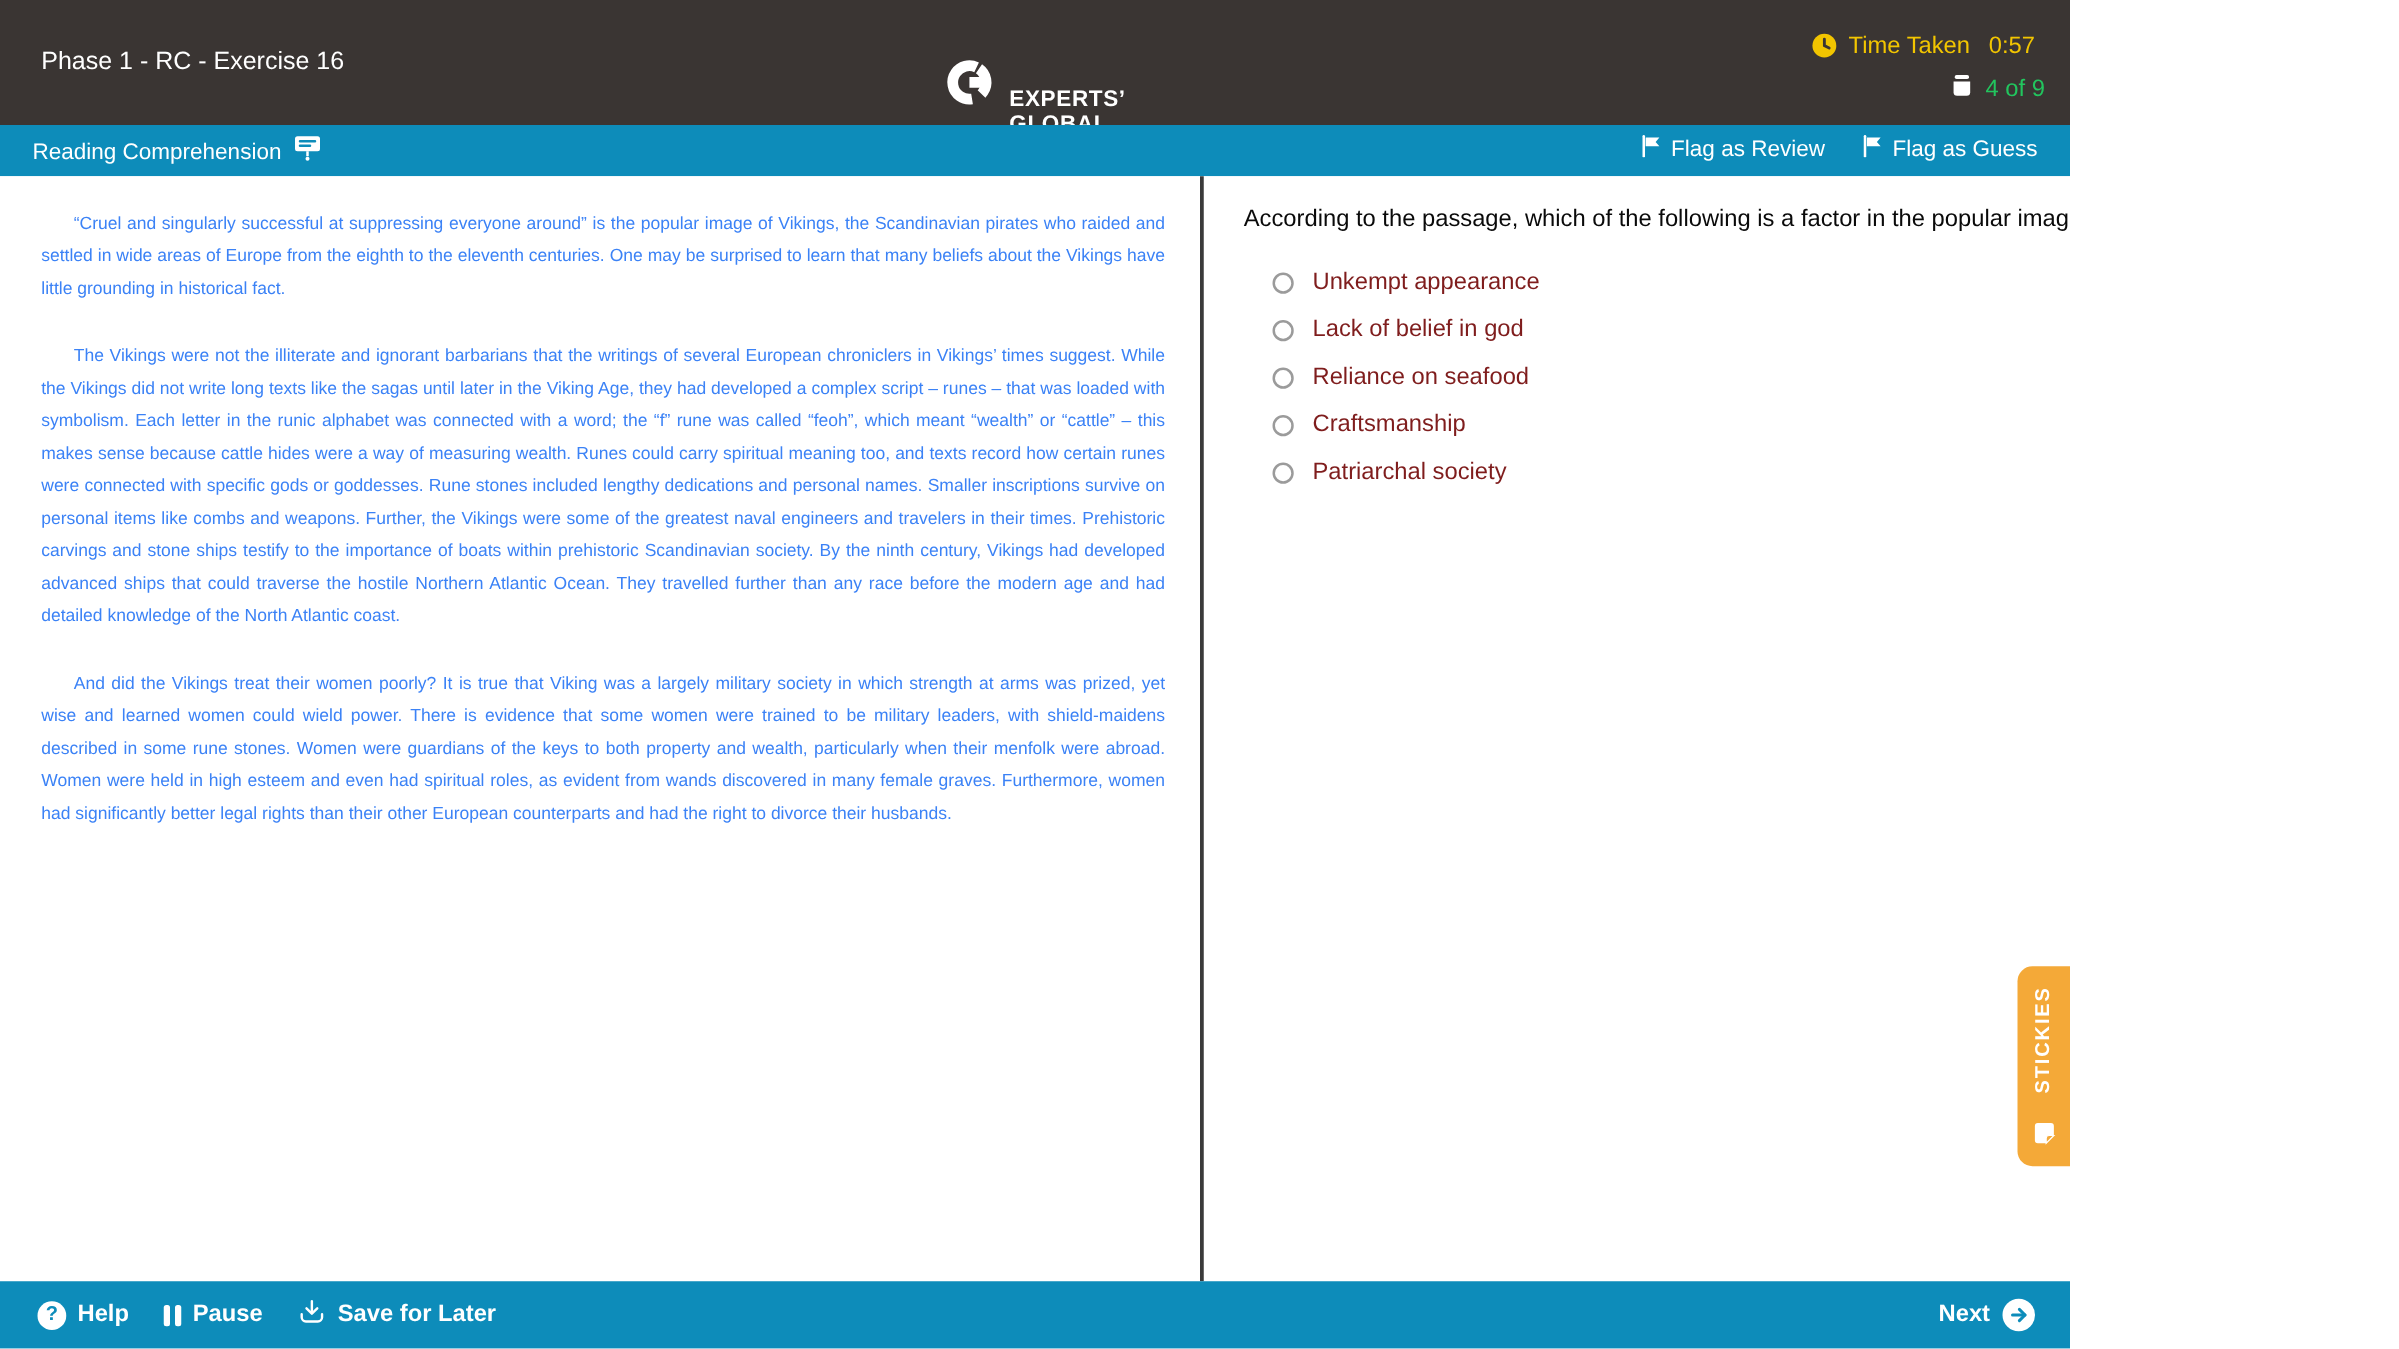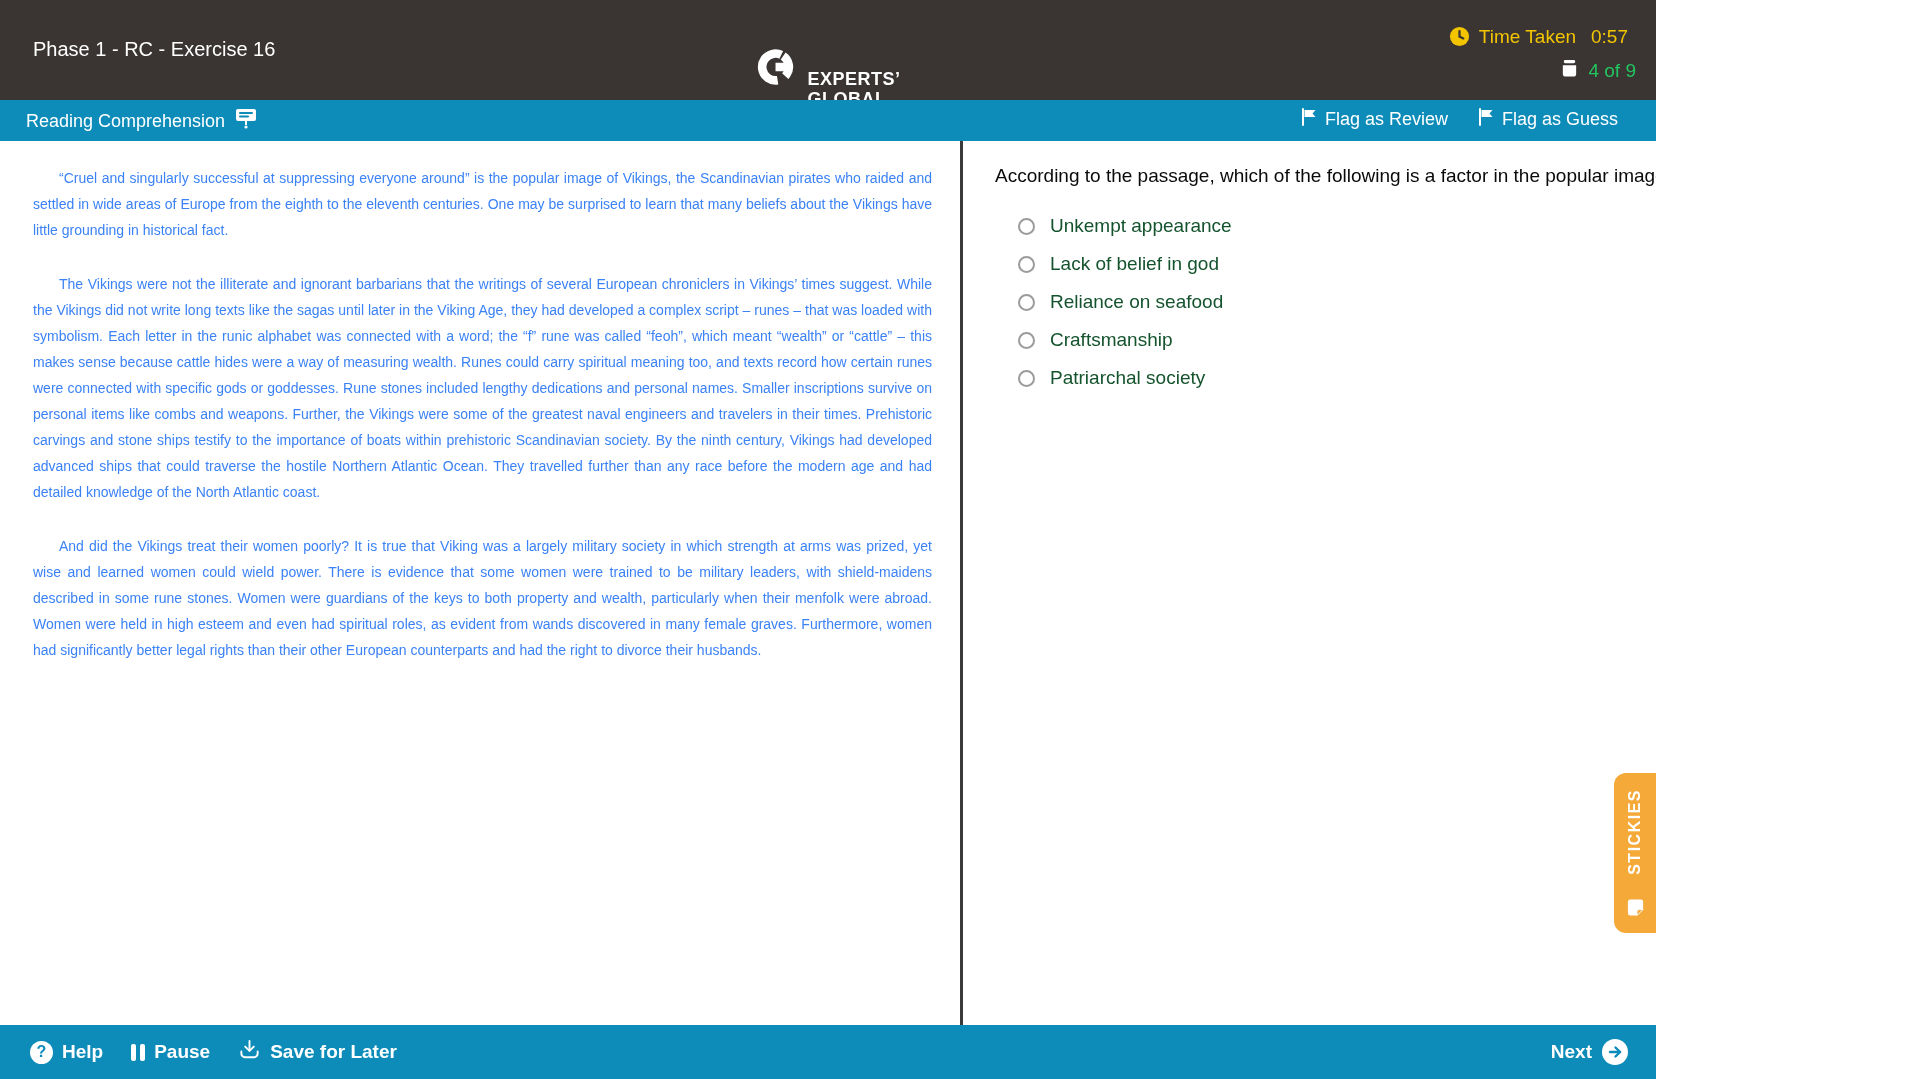--- a/index.html
+++ b/index.html
@@ -11,34 +11,34 @@
   .topbar-title { position:absolute; left:33px; top:38px; color:#fff; font-size:20px; }
   .brand { position:absolute; left:50%; top:26px; transform:translateX(-50%); display:flex; align-items:center; gap:10px; }
   .brand-text { display:flex; flex-direction:column; color:#fff; font-weight:bold; font-size:18px; line-height:20px; letter-spacing:0.5px;margin-top:43px; }
   .time-row { position:absolute; right:28px; top:26px; display:flex; align-items:flex-start; gap:9px; color:#f2c500; font-size:19px; }
   .time-value { margin-left:6px; }
   .progress-row { position:absolute; right:20px; top:59px; display:flex; align-items:center; gap:9px; color:#22c55e; font-size:19px; }
 
   
   .subbar { position:absolute; top:100px; left:0; width:100%; height:41px; background:#0d8cba; color:#fff; }
   .section-label { position:absolute; left:26px; top:8px; display:flex; align-items:center; gap:10px; font-size:18px; }
-  .flags { position:absolute; right:38px; top:8px; display:flex; align-items:center; gap:30px; }
+  .flags { position:absolute; right:26px; top:8px; display:flex; align-items:center; gap:30px; }
   .flag-btn { display:flex; align-items:center; gap:8px; font-size:18px; color:#fff; cursor:pointer; }
 
   
   .content { position:absolute; top:141px; left:0; width:100%; height:884px; background:#fff; }
   .divider { position:absolute; left:960px; top:0; width:3px; height:884px; background:#3a3a3a; }
   .passage { position:absolute; left:33px; top:24px; width:899px; font-size:14px; line-height:26px; color:#3b82f6; text-align:justify; }
   .passage p { text-indent:26px; margin-bottom:28px; }
   .question-col { position:absolute; left:995px; top:24px; width:850px; }
   .question-text { font-size:19px; color:#0a0a0a; }
   .options { margin-top:27px; padding-left:23px; }
   .option { display:flex; align-items:center; gap:15px; margin-bottom:14px; height:24px; cursor:pointer; }
   .radio { width:17px; height:17px; border:2px solid #9b9b9b; border-radius:50%; background:#fff; flex:0 0 auto; }
-  .option-label { font-size:19px; color:#14532d; }
+  .option-label { font-size:19px; color:#7f1d1d; }
 
   
   .stickies { position:absolute; right:0; top:773px; width:42px; height:160px; background:#f4a938; border-radius:12px 0 0 12px; display:flex; flex-direction:column; align-items:center; justify-content:space-between; padding:16px 0 12px 0; cursor:pointer; }
   .stickies-label { writing-mode:vertical-rl; transform:rotate(180deg); color:#fff; font-weight:bold; font-size:16px; letter-spacing:1.5px; }
 
   
   .warning { position:absolute; left:1852px; top:953px; width:24px; height:24px; border:2px solid #c62828; border-radius:50%; color:#c62828; font-weight:bold; font-size:15px; display:flex; align-items:center; justify-content:center; cursor:pointer; }
 
   
   .footer { position:absolute; bottom:0; left:0; width:100%; height:54px; background:#0d8cba; color:#fff; }

